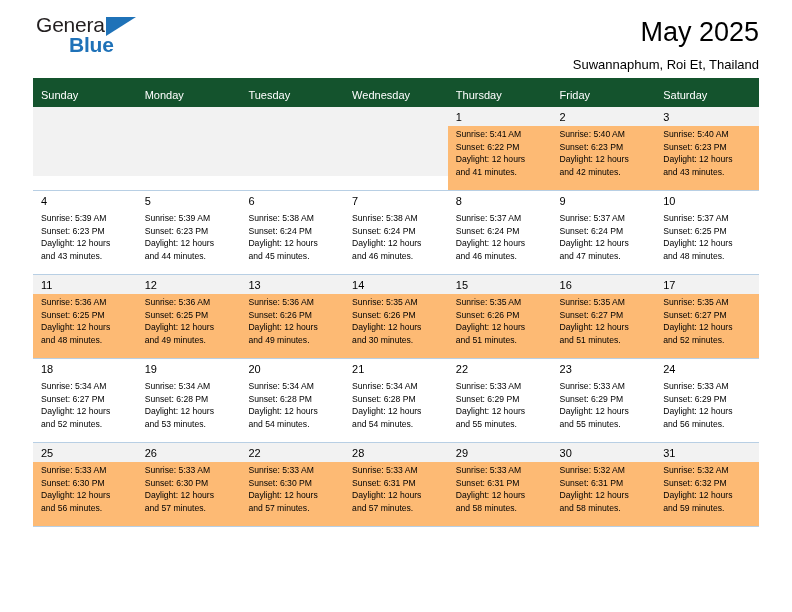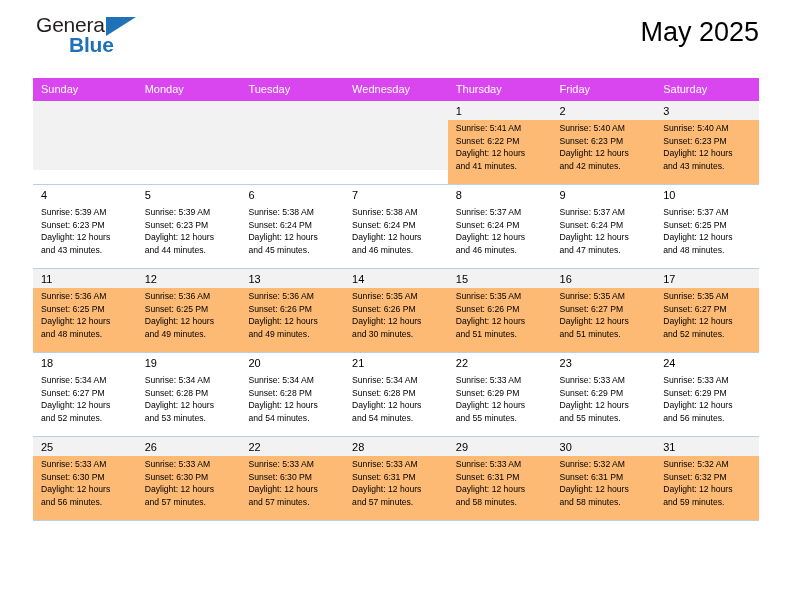--- a/index.html
+++ b/index.html
@@ -81,26 +81,26 @@
     margin-top: 6px;
   }
 
   
   .calendar {
     width: 726px;
     border-collapse: collapse;
     table-layout: fixed;
   }
   .calendar th {
-    background: #d946ef;
+    background: #14532d;
     color: #ffffff;
     font-size: 11px;
     font-weight: normal;
     text-align: left;
-    padding: 5px 0 6px 8px;
+    padding: 11px 0 6px 8px;
     border: none;
   }
   .calendar td {
     width: 103.71px;
     height: 83px;
     vertical-align: top;
     border-bottom: 1px solid #b8cfe4;
     padding: 0;
   }
   .daynum {
@@ -138,20 +138,21 @@
   <div class="header">
 
     <div class="brand">
       <span class="brand-general">General</span>
       <span class="brand-triangle"></span>
       <span class="brand-blue">Blue</span>
     </div>
 
     <div class="title-block">
       <div class="cal-title">May 2025</div>
+      <div class="cal-subtitle">Suwannaphum, Roi Et, Thailand</div>
     </div>
 
   </div>
 
   <table class="calendar">
     <thead>
       <tr>
         <th>Sunday</th>
         <th>Monday</th>
         <th>Tuesday</th>

